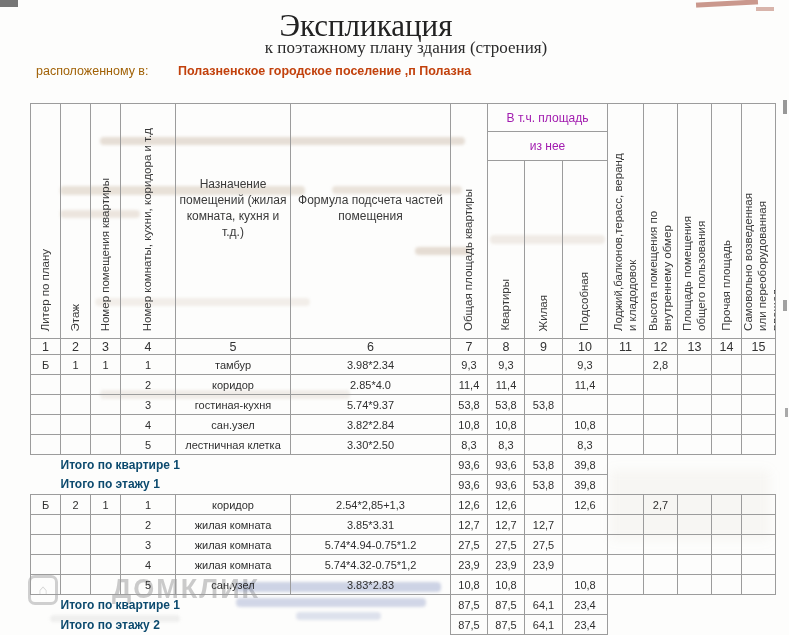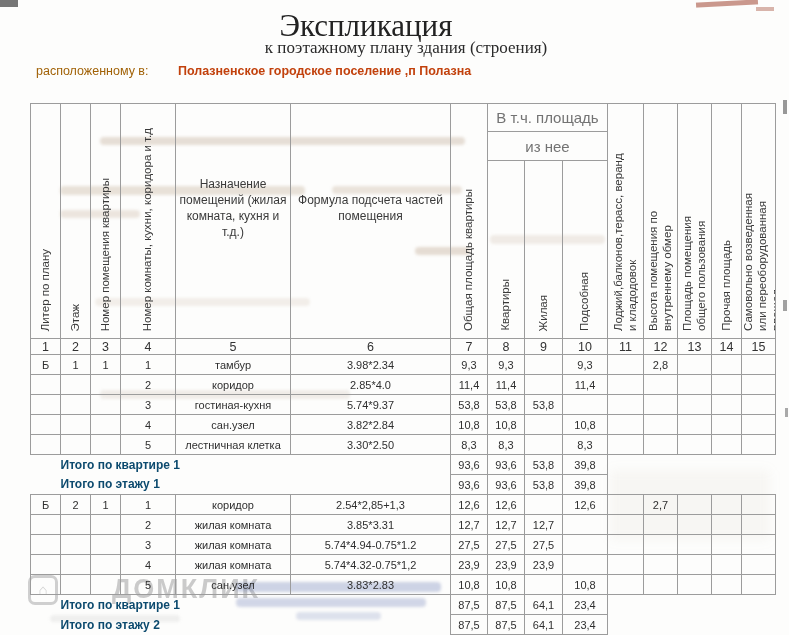--- a/index.html
+++ b/index.html
@@ -33,21 +33,21 @@
     writing-mode:vertical-rl;transform:rotate(180deg);
     display:inline-block;line-height:1.2;max-height:226px;
     font-size:11.5px;color:#3a3a3a;text-align:left;
   }
   .v.s170{max-height:170px;}
   .v.l11{max-height:186px;}
   .v.l12{max-height:128px;}
   .v.l13{max-height:150px;}
   .v.l15{max-height:158px;}
   th.hz{vertical-align:middle;text-align:center;font-size:12px;line-height:1.35;padding-bottom:26px;color:#3a3a3a;}
-  th.grouph{text-align:center;vertical-align:middle;font-size:15px;color:#737373;}
+  th.grouph{text-align:center;vertical-align:middle;font-size:12px;color:#a21caf;}
   tr.nums th{font-size:12.5px;text-align:center;vertical-align:middle;padding:0;color:#333;}
   tbody td{text-align:center;vertical-align:middle;height:19px;}
   tbody tr.total{height:17px;}
   tbody tr.total .lab{
     text-align:left;font-weight:bold;font-size:12px;padding-left:30px;color:#0c4a6e;
   }
   
   .wm{position:absolute;left:28px;top:574px;z-index:1;display:flex;align-items:center;gap:7px;pointer-events:none;}
   .wm .logo{
     width:24px;height:24px;border:3px solid #cfcfcf;border-radius:7px;

